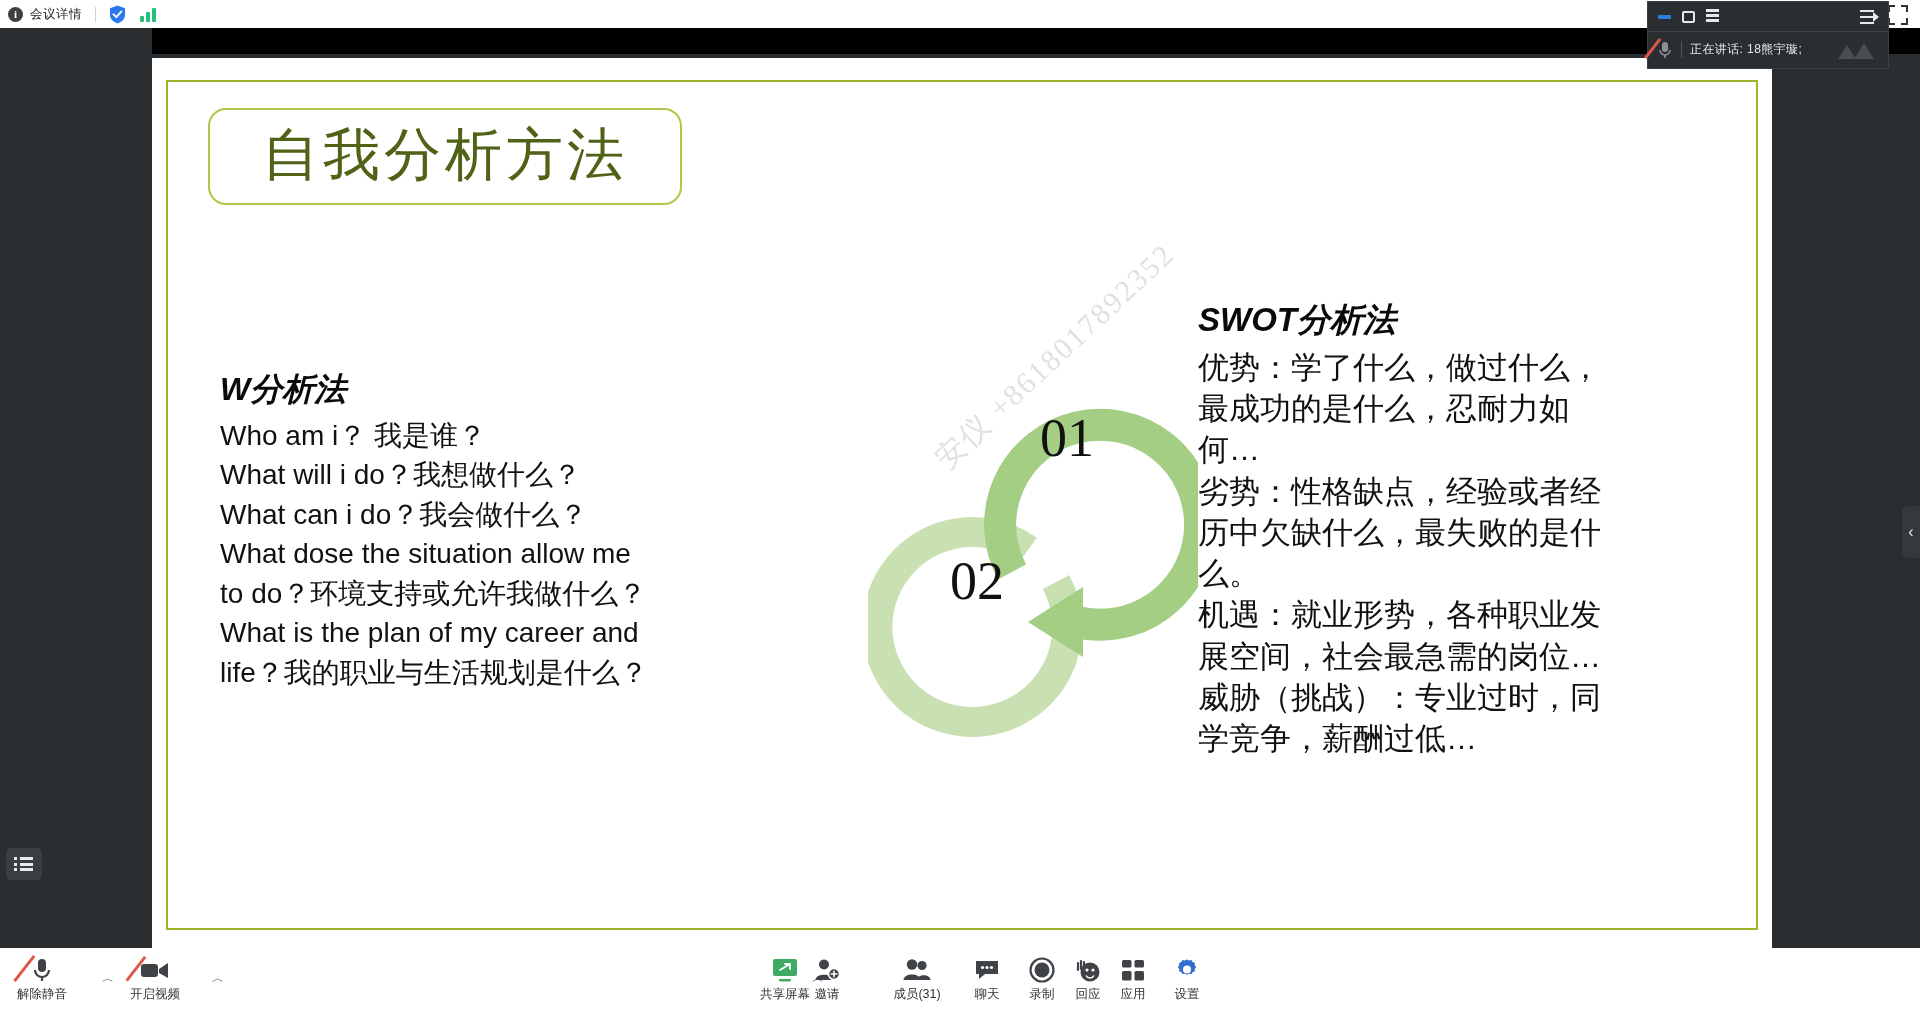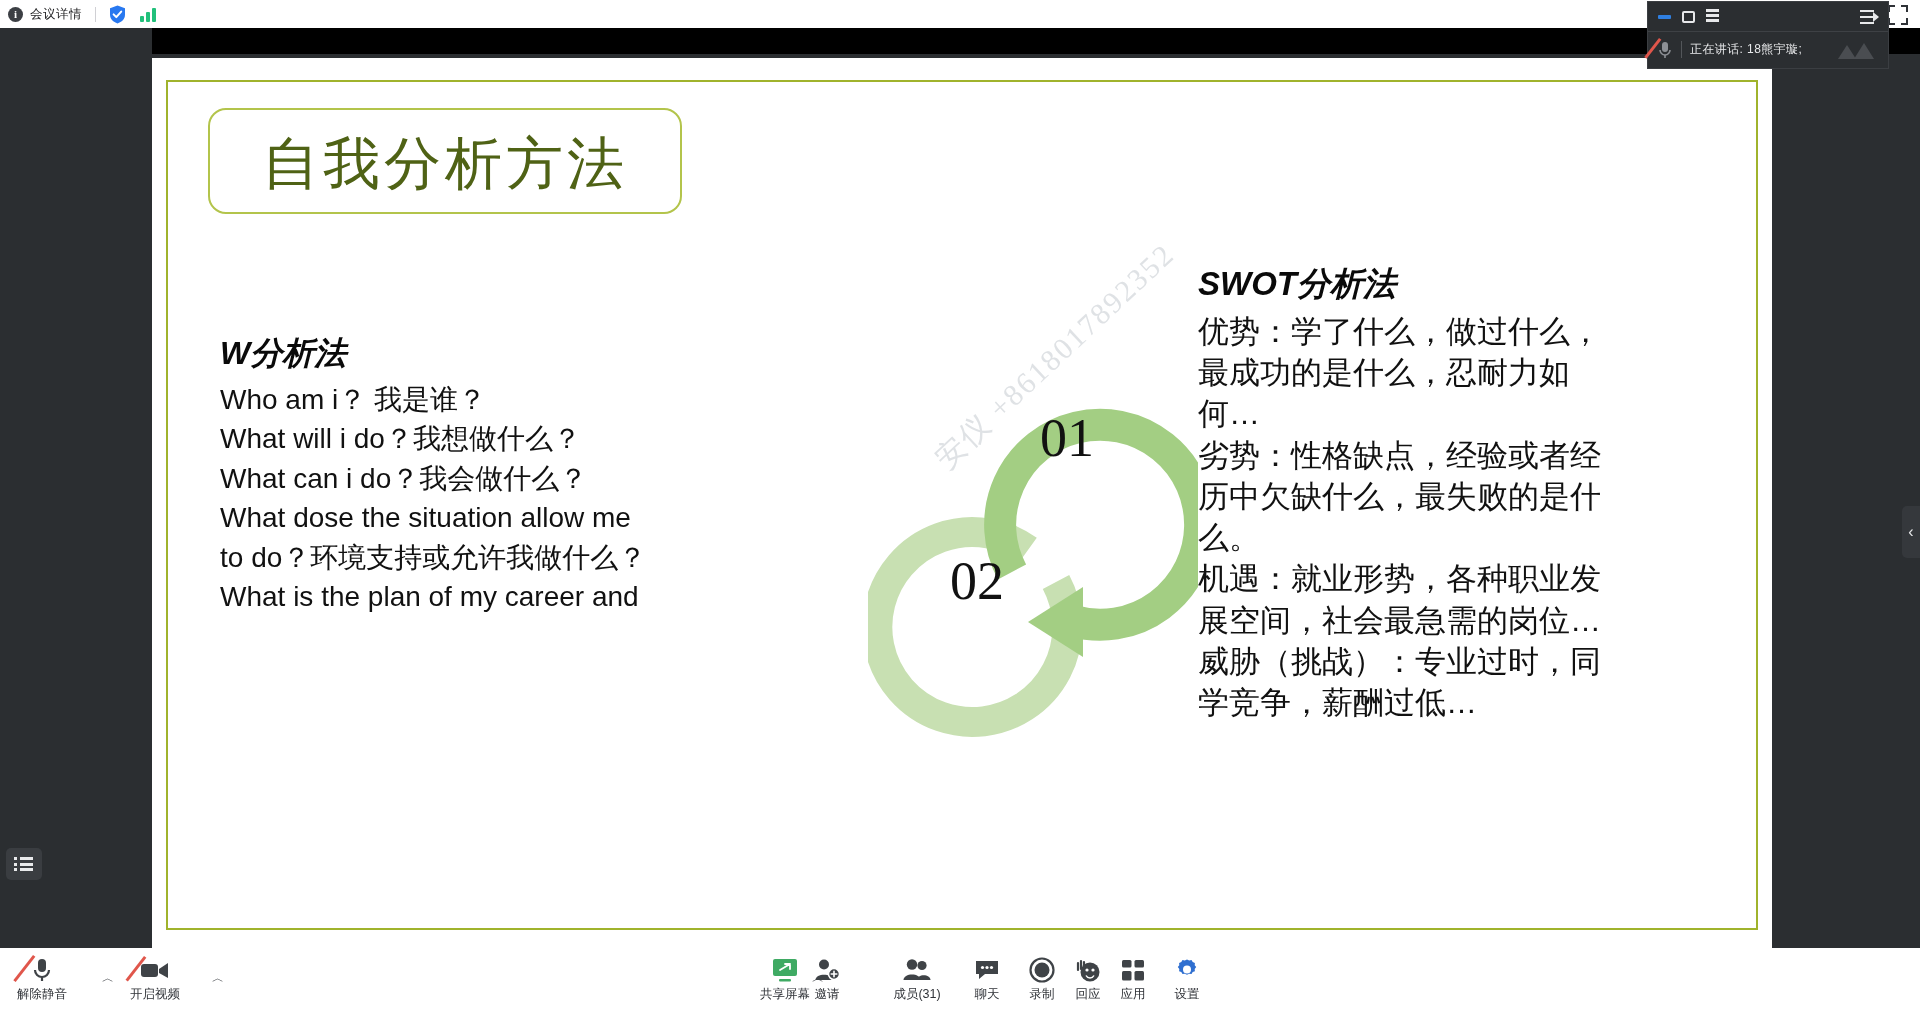--- a/index.html
+++ b/index.html
@@ -60,36 +60,36 @@
     background: #ffffff;
   }
   .slide {
     position: absolute; left: 14px; top: 22px; right: 14px; bottom: 18px;
     border: 2px solid #a0b32c; background: #ffffff; overflow: hidden;
   }
 
   .title-box {
     position: absolute; left: 40px; top: 26px;
     border: 2px solid #b3c44b; border-radius: 18px;
-    padding: 24px 52px 18px 52px;
+    padding: 15px 52px 18px 52px;
   }
   .title-box .title-text {
     font-size: 57px; color: #4f6215; letter-spacing: 4px; line-height: 1.05;
     font-family: "DejaVu Sans", sans-serif;
   }
 
   .col-left {
     position: absolute; left: 52px; top: 250px; width: 620px;
   }
   .col-right {
     position: absolute; left: 1030px; top: 180px; width: 420px;
   }
   .block-head {
     font-size: 32px; font-weight: bold; font-style: italic; color: #0a0a0a;
-    margin-bottom: 4px; letter-spacing: 0px;
+    margin-bottom: 4px; letter-spacing: 0px; margin-top: 36px;
   }
   .block-line {
     font-size: 28px; color: #111; line-height: 1.41; white-space: nowrap;
   }
   .col-right .block-line { font-size: 31px; line-height: 1.33; white-space: normal; }
   .col-right .block-head { font-size: 33px; }
 
   
   .circles { position: absolute; left: 700px; top: 200px; width: 330px; height: 470px; text-align: right; }
   .circles svg { display: block; }
@@ -233,20 +233,21 @@
         </div>
 
         <div class="col-left">
           <div class="block-head">W分析法</div>
           <div class="block-line">Who am i？  我是谁？</div>
           <div class="block-line">What will i do？我想做什么？</div>
           <div class="block-line">What can i do？我会做什么？</div>
           <div class="block-line">What dose the situation allow me</div>
           <div class="block-line">to do？环境支持或允许我做什么？</div>
           <div class="block-line">What is the plan of my career and</div>
+          <div class="block-line">life？我的职业与生活规划是什么？</div>
         </div>
 
         <div class="circles">
           <svg width="330" height="470" viewBox="0 0 330 470">
 
             <path d="M 188 300 A 95 95 0 1 1 160 268" fill="none" stroke="#c8e0b2" stroke-width="30"></path>
 
             <path d="M 144 290 A 100 100 0 1 1 205 339" fill="none" stroke="#a3ce83" stroke-width="32"></path>
             <polygon points="215,305 215,375 160,340" fill="#a3ce83"></polygon>
           </svg>

